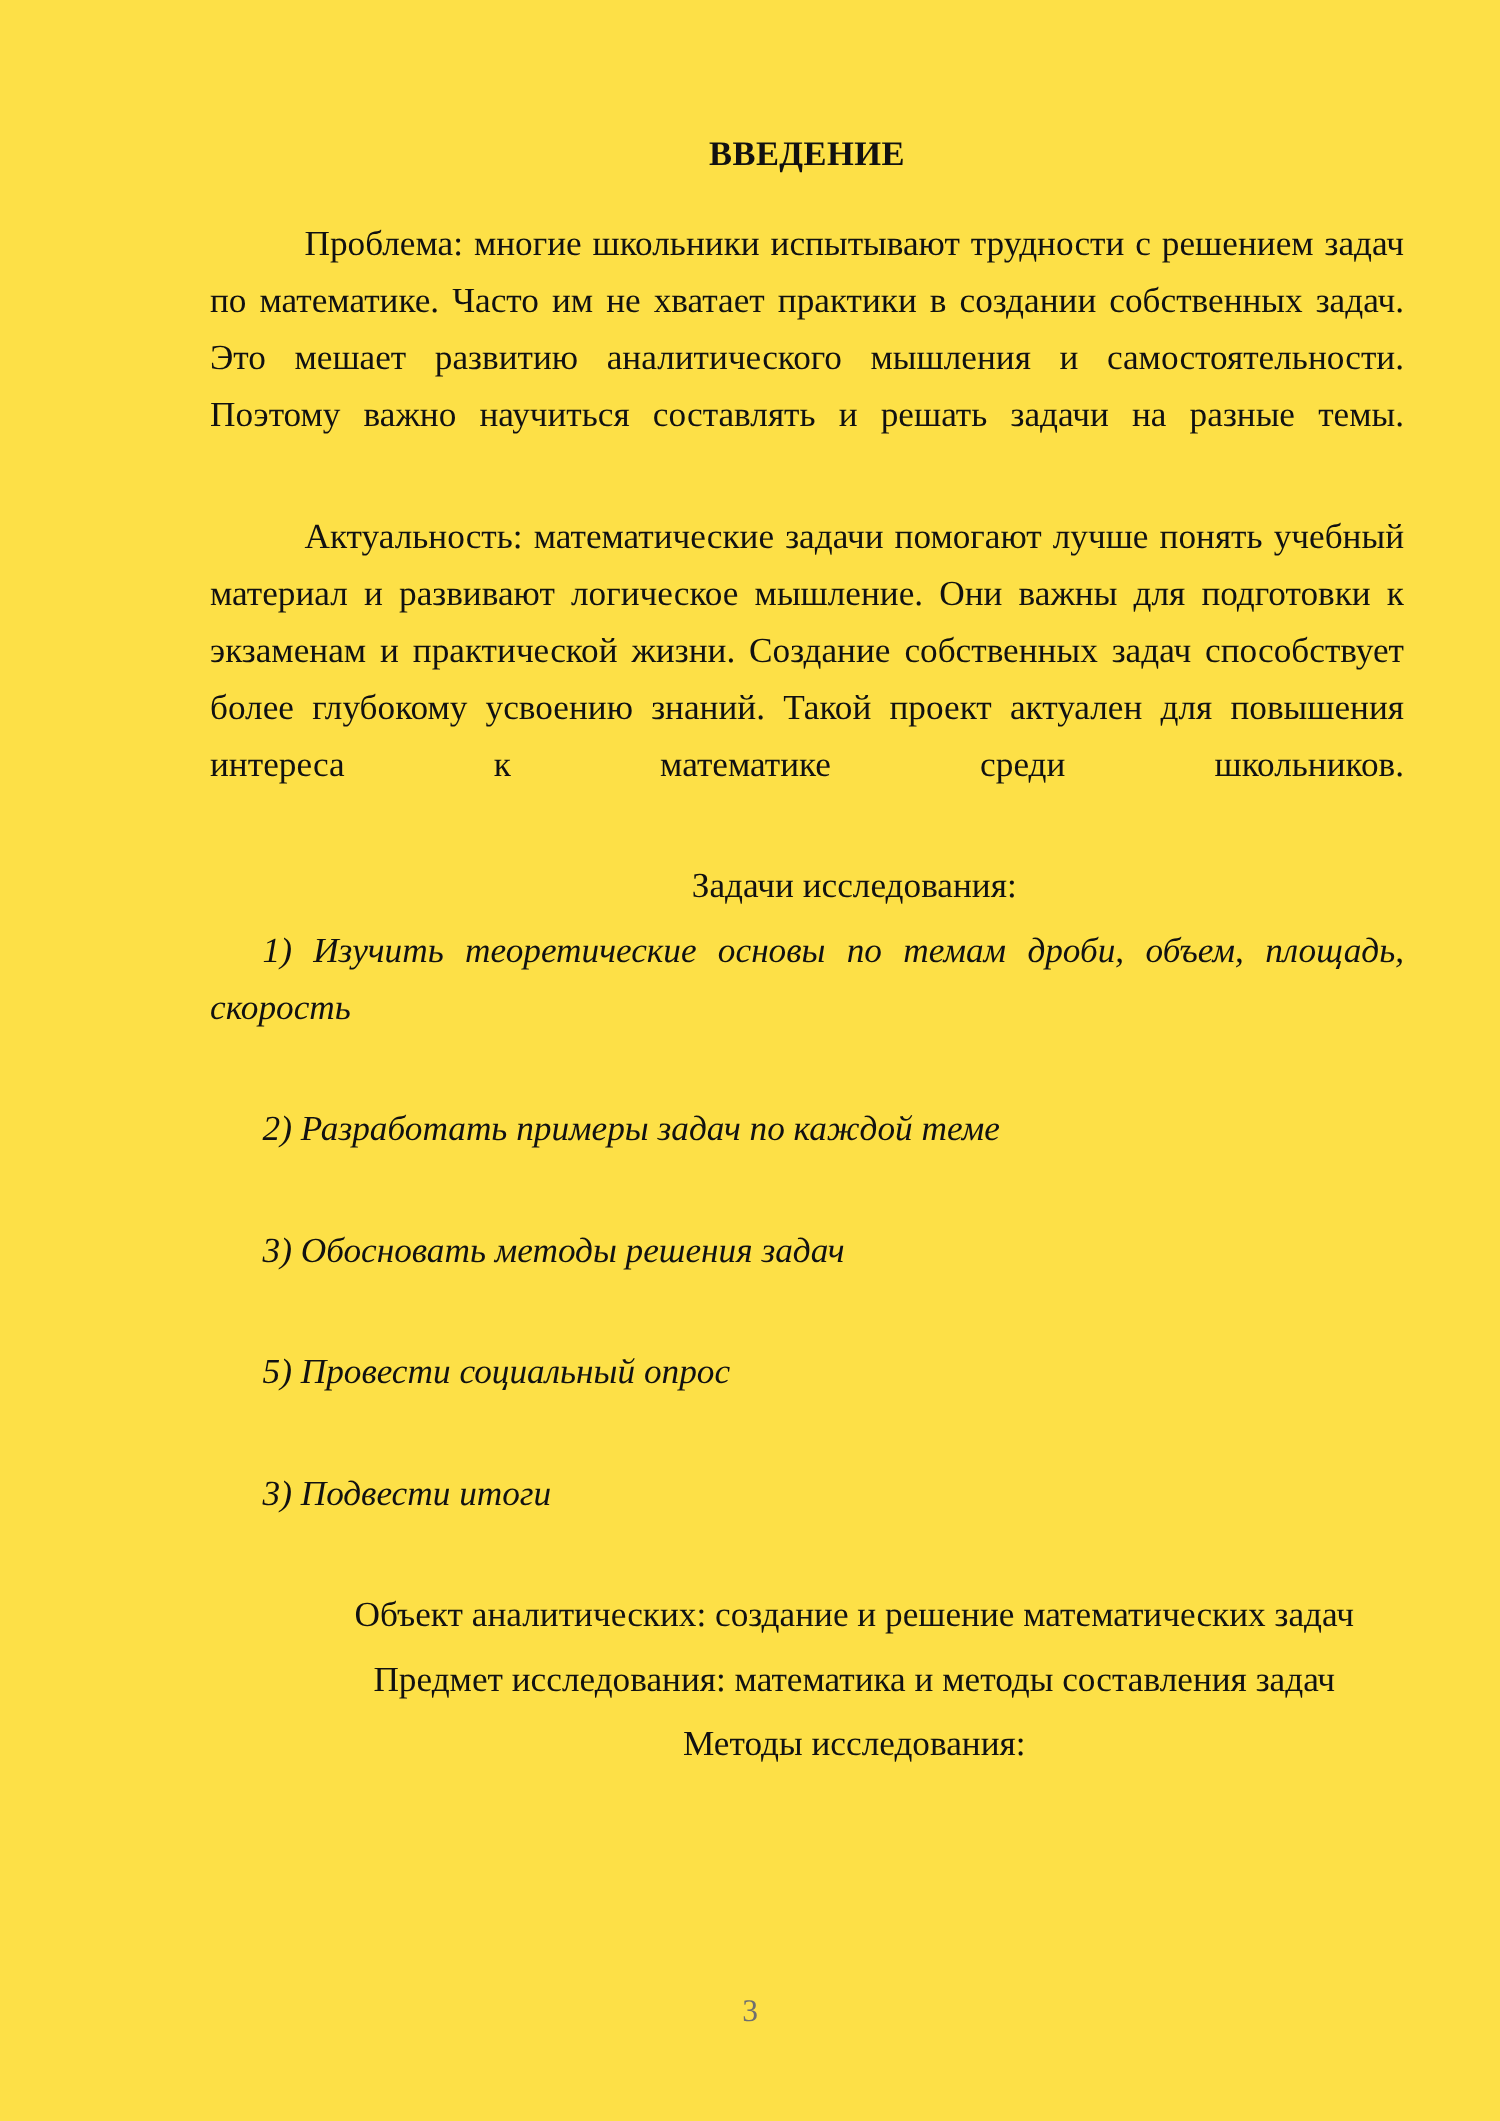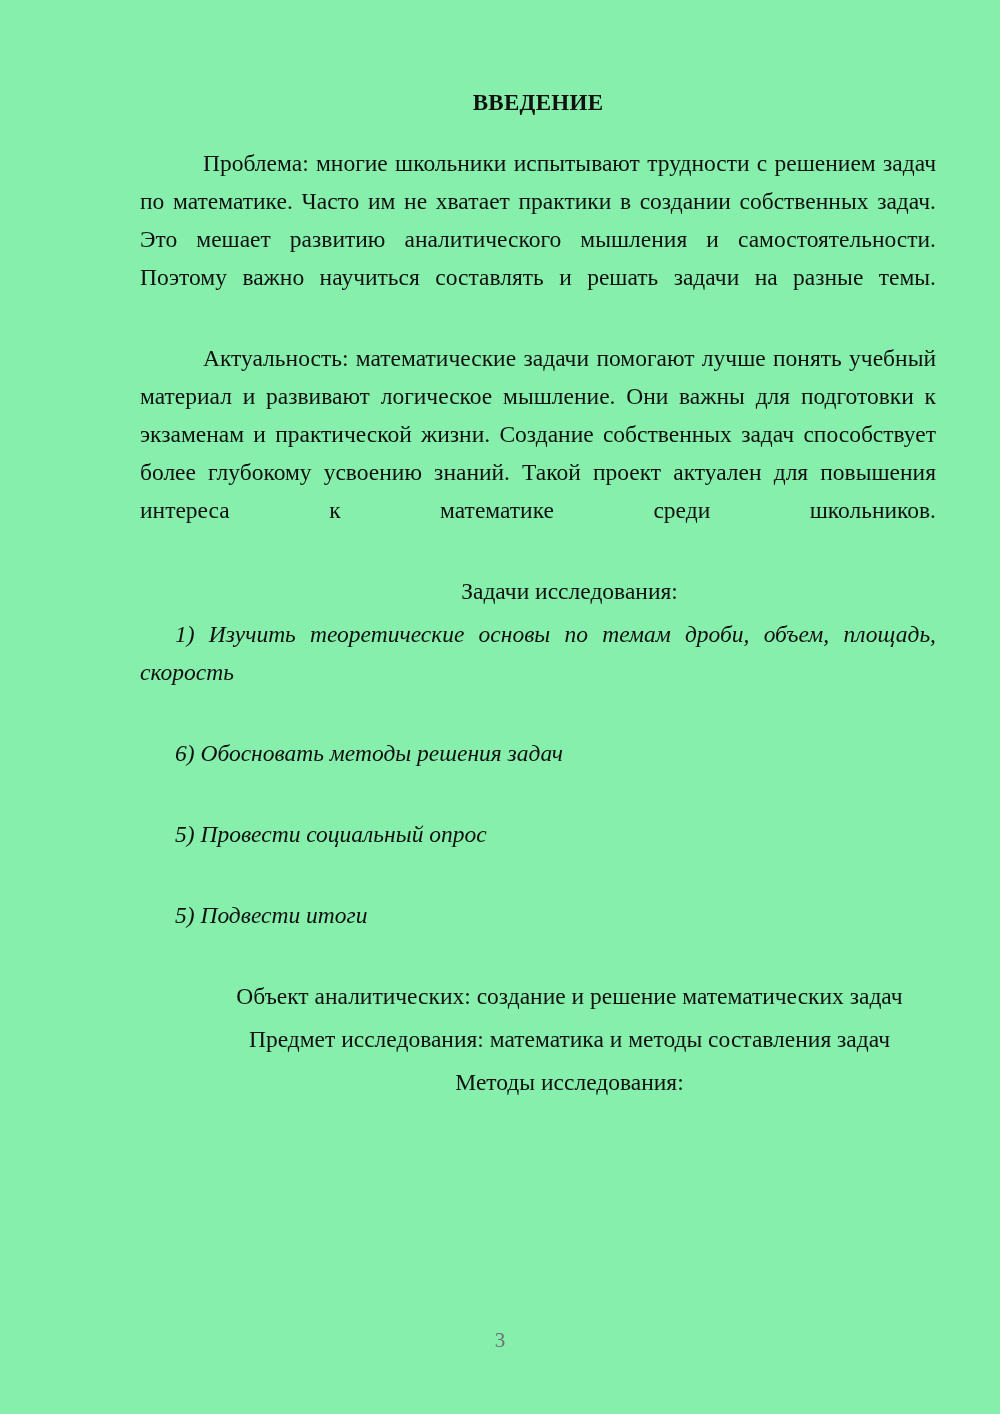--- a/index.html
+++ b/index.html
@@ -5,21 +5,21 @@
   html, body {
     margin: 0;
     padding: 0;
     background: #ffffff;
   }
 
   .page {
     position: relative;
     width: 1000px;
     height: 1414px;
-    background: #86efac;
+    background: #fde047;
     margin: 0 auto;
     overflow: hidden;
     font-family: "Liberation Serif", "DejaVu Serif", serif;
     color: #111111;
     box-sizing: border-box;
   }
 
   .content {
     position: absolute;
     left: 140px;
@@ -110,26 +110,27 @@
 
     <p class="para">Проблема: многие школьники испытывают трудности с решением задач по математике. Часто им не хватает практики в создании собственных задач. Это мешает развитию аналитического мышления и самостоятельности. Поэтому важно научиться составлять и решать задачи на разные темы.</p>
 
     <p class="para">Актуальность: математические задачи помогают лучше понять учебный материал и развивают логическое мышление. Они важны для подготовки к экзаменам и практической жизни. Создание собственных задач способствует более глубокому усвоению знаний. Такой проект актуален для повышения интереса к математике среди школьников.</p>
 
 
     <p class="line">Задачи исследования:</p>
 
     <p class="list-item">1) Изучить теоретические основы по темам дроби, объем, площадь, скорость</p>
 
+    <p class="list-item plain">2) Разработать примеры задач по каждой теме</p>
 
-    <p class="list-item plain">6) Обосновать методы решения задач</p>
+    <p class="list-item plain">3) Обосновать методы решения задач</p>
 
     <p class="list-item plain">5) Провести социальный опрос</p>
 
-    <p class="list-item plain">5) Подвести итоги</p>
+    <p class="list-item plain">3) Подвести итоги</p>
 
     <p class="line">Объект аналитических: создание и решение математических задач</p>
 
     <p class="line">Предмет исследования: математика и методы составления задач</p>
 
 
     <p class="line">Методы исследования:</p>
 
   </div>
 

